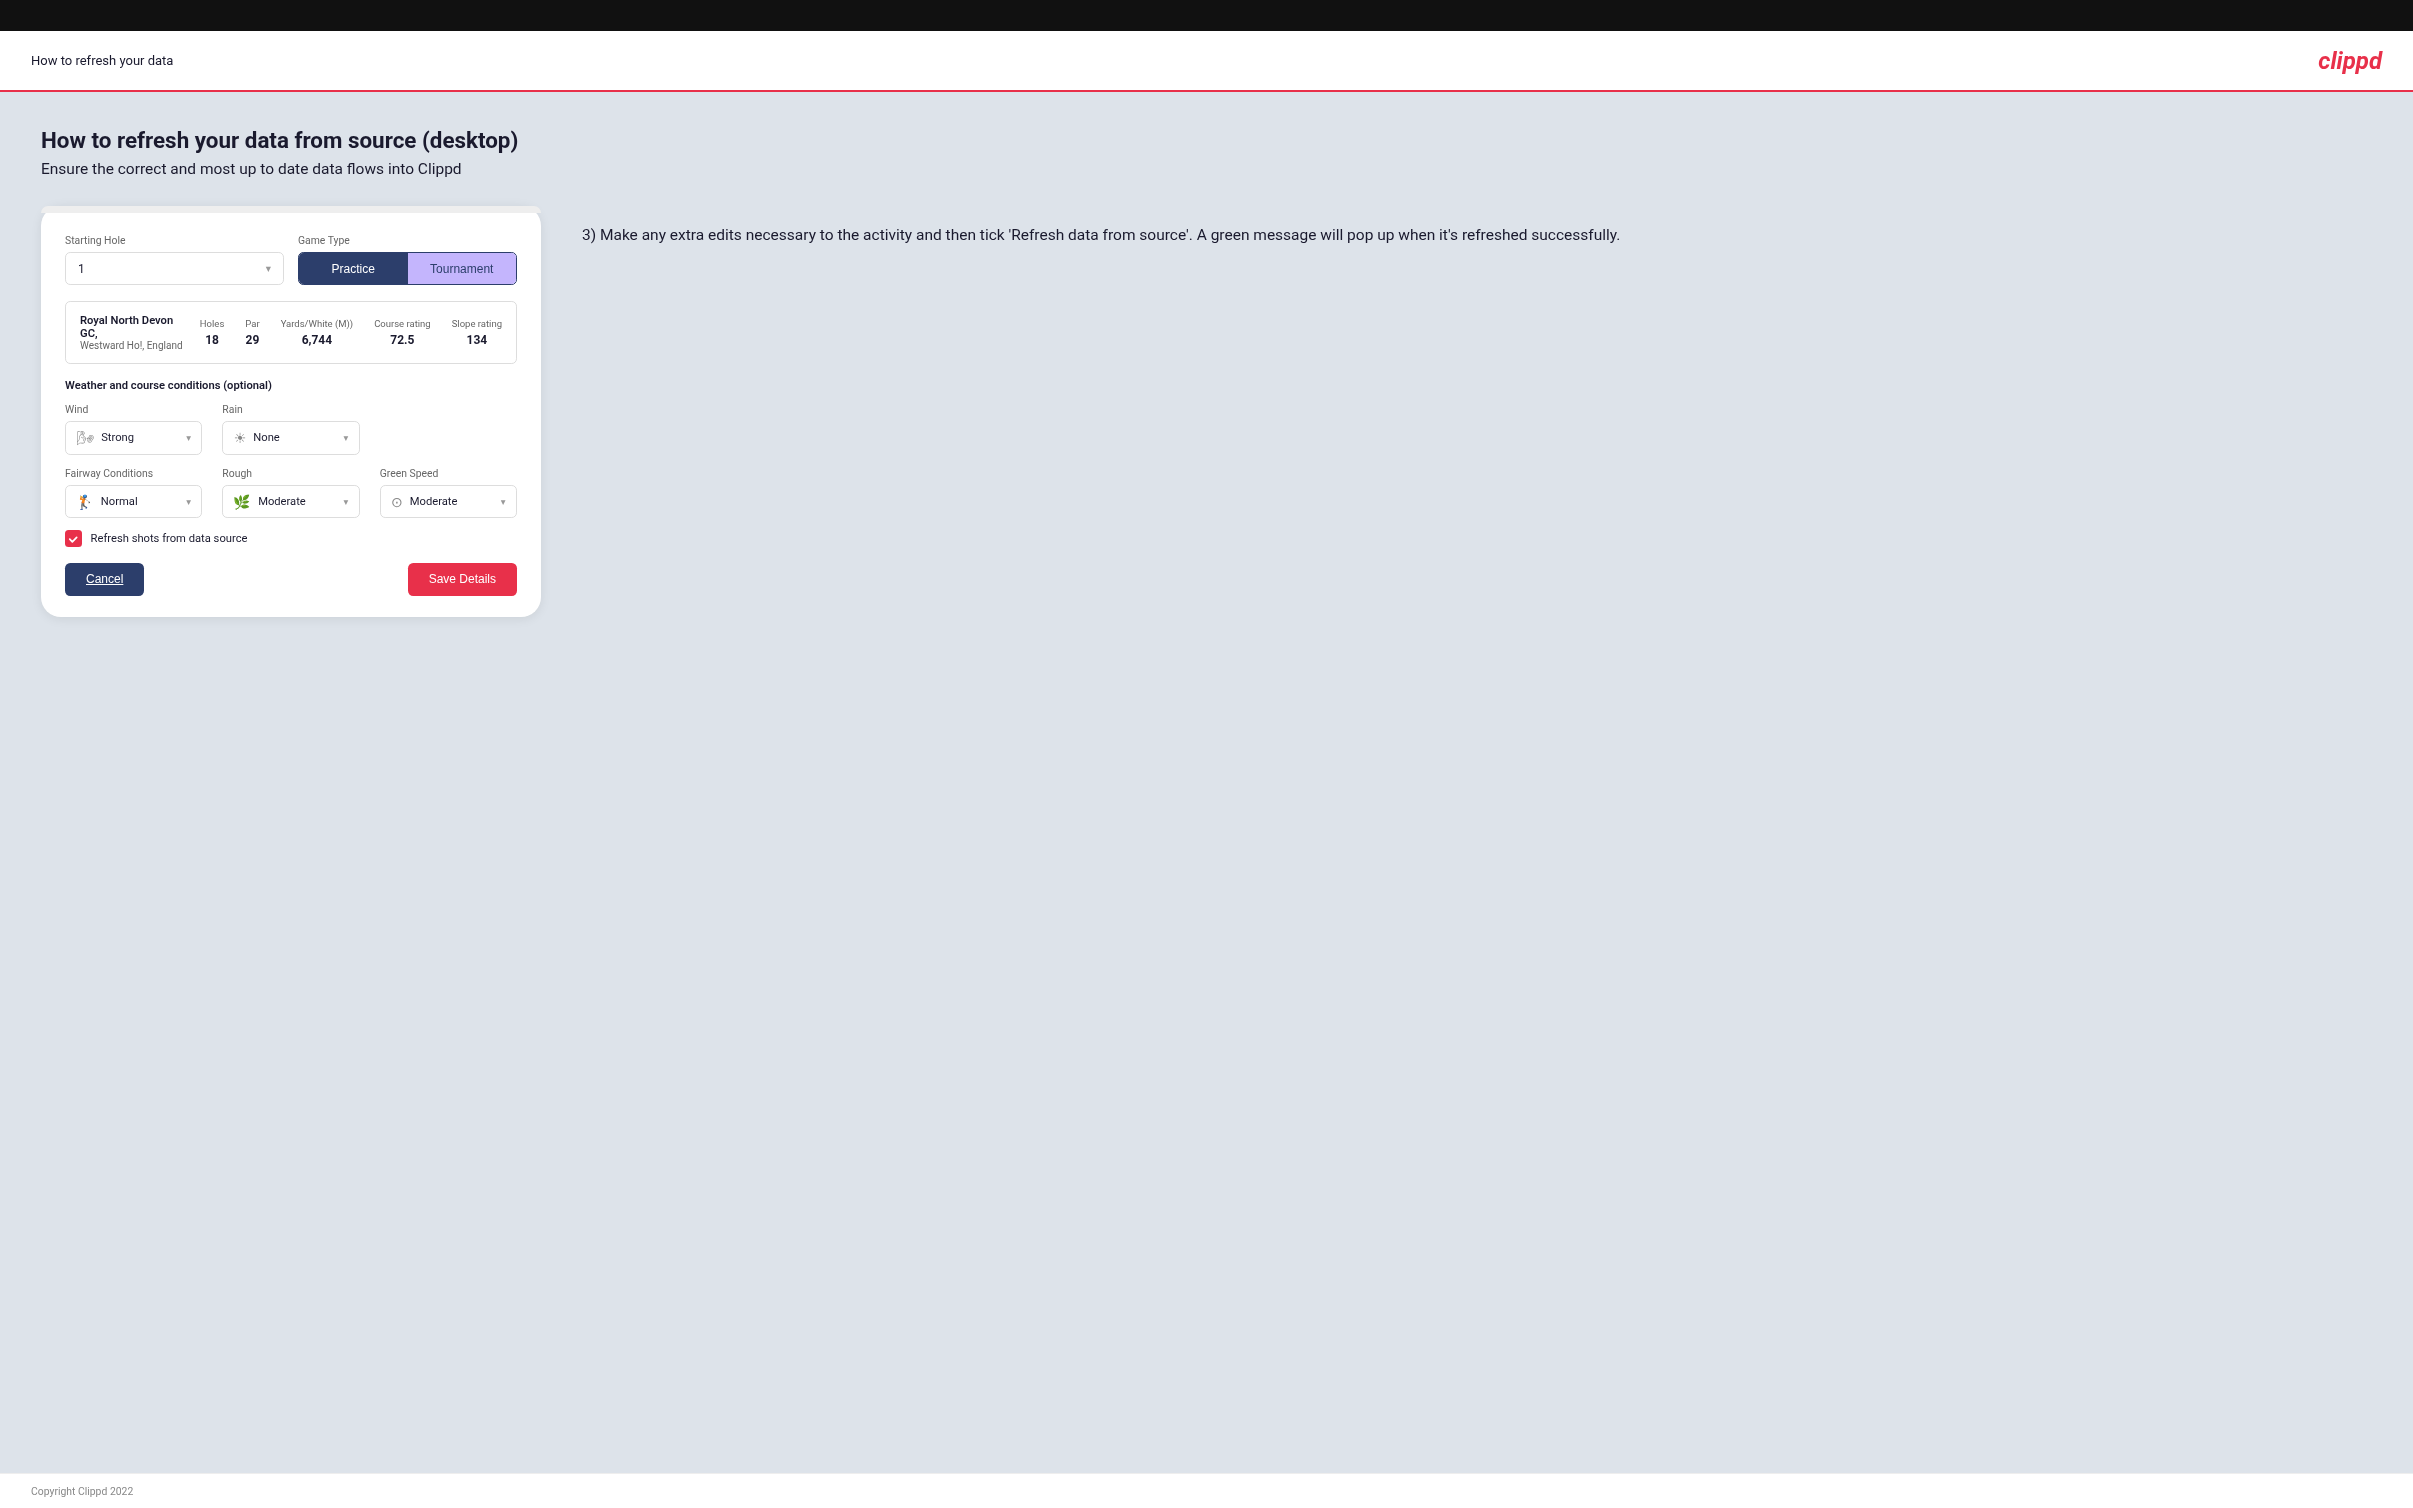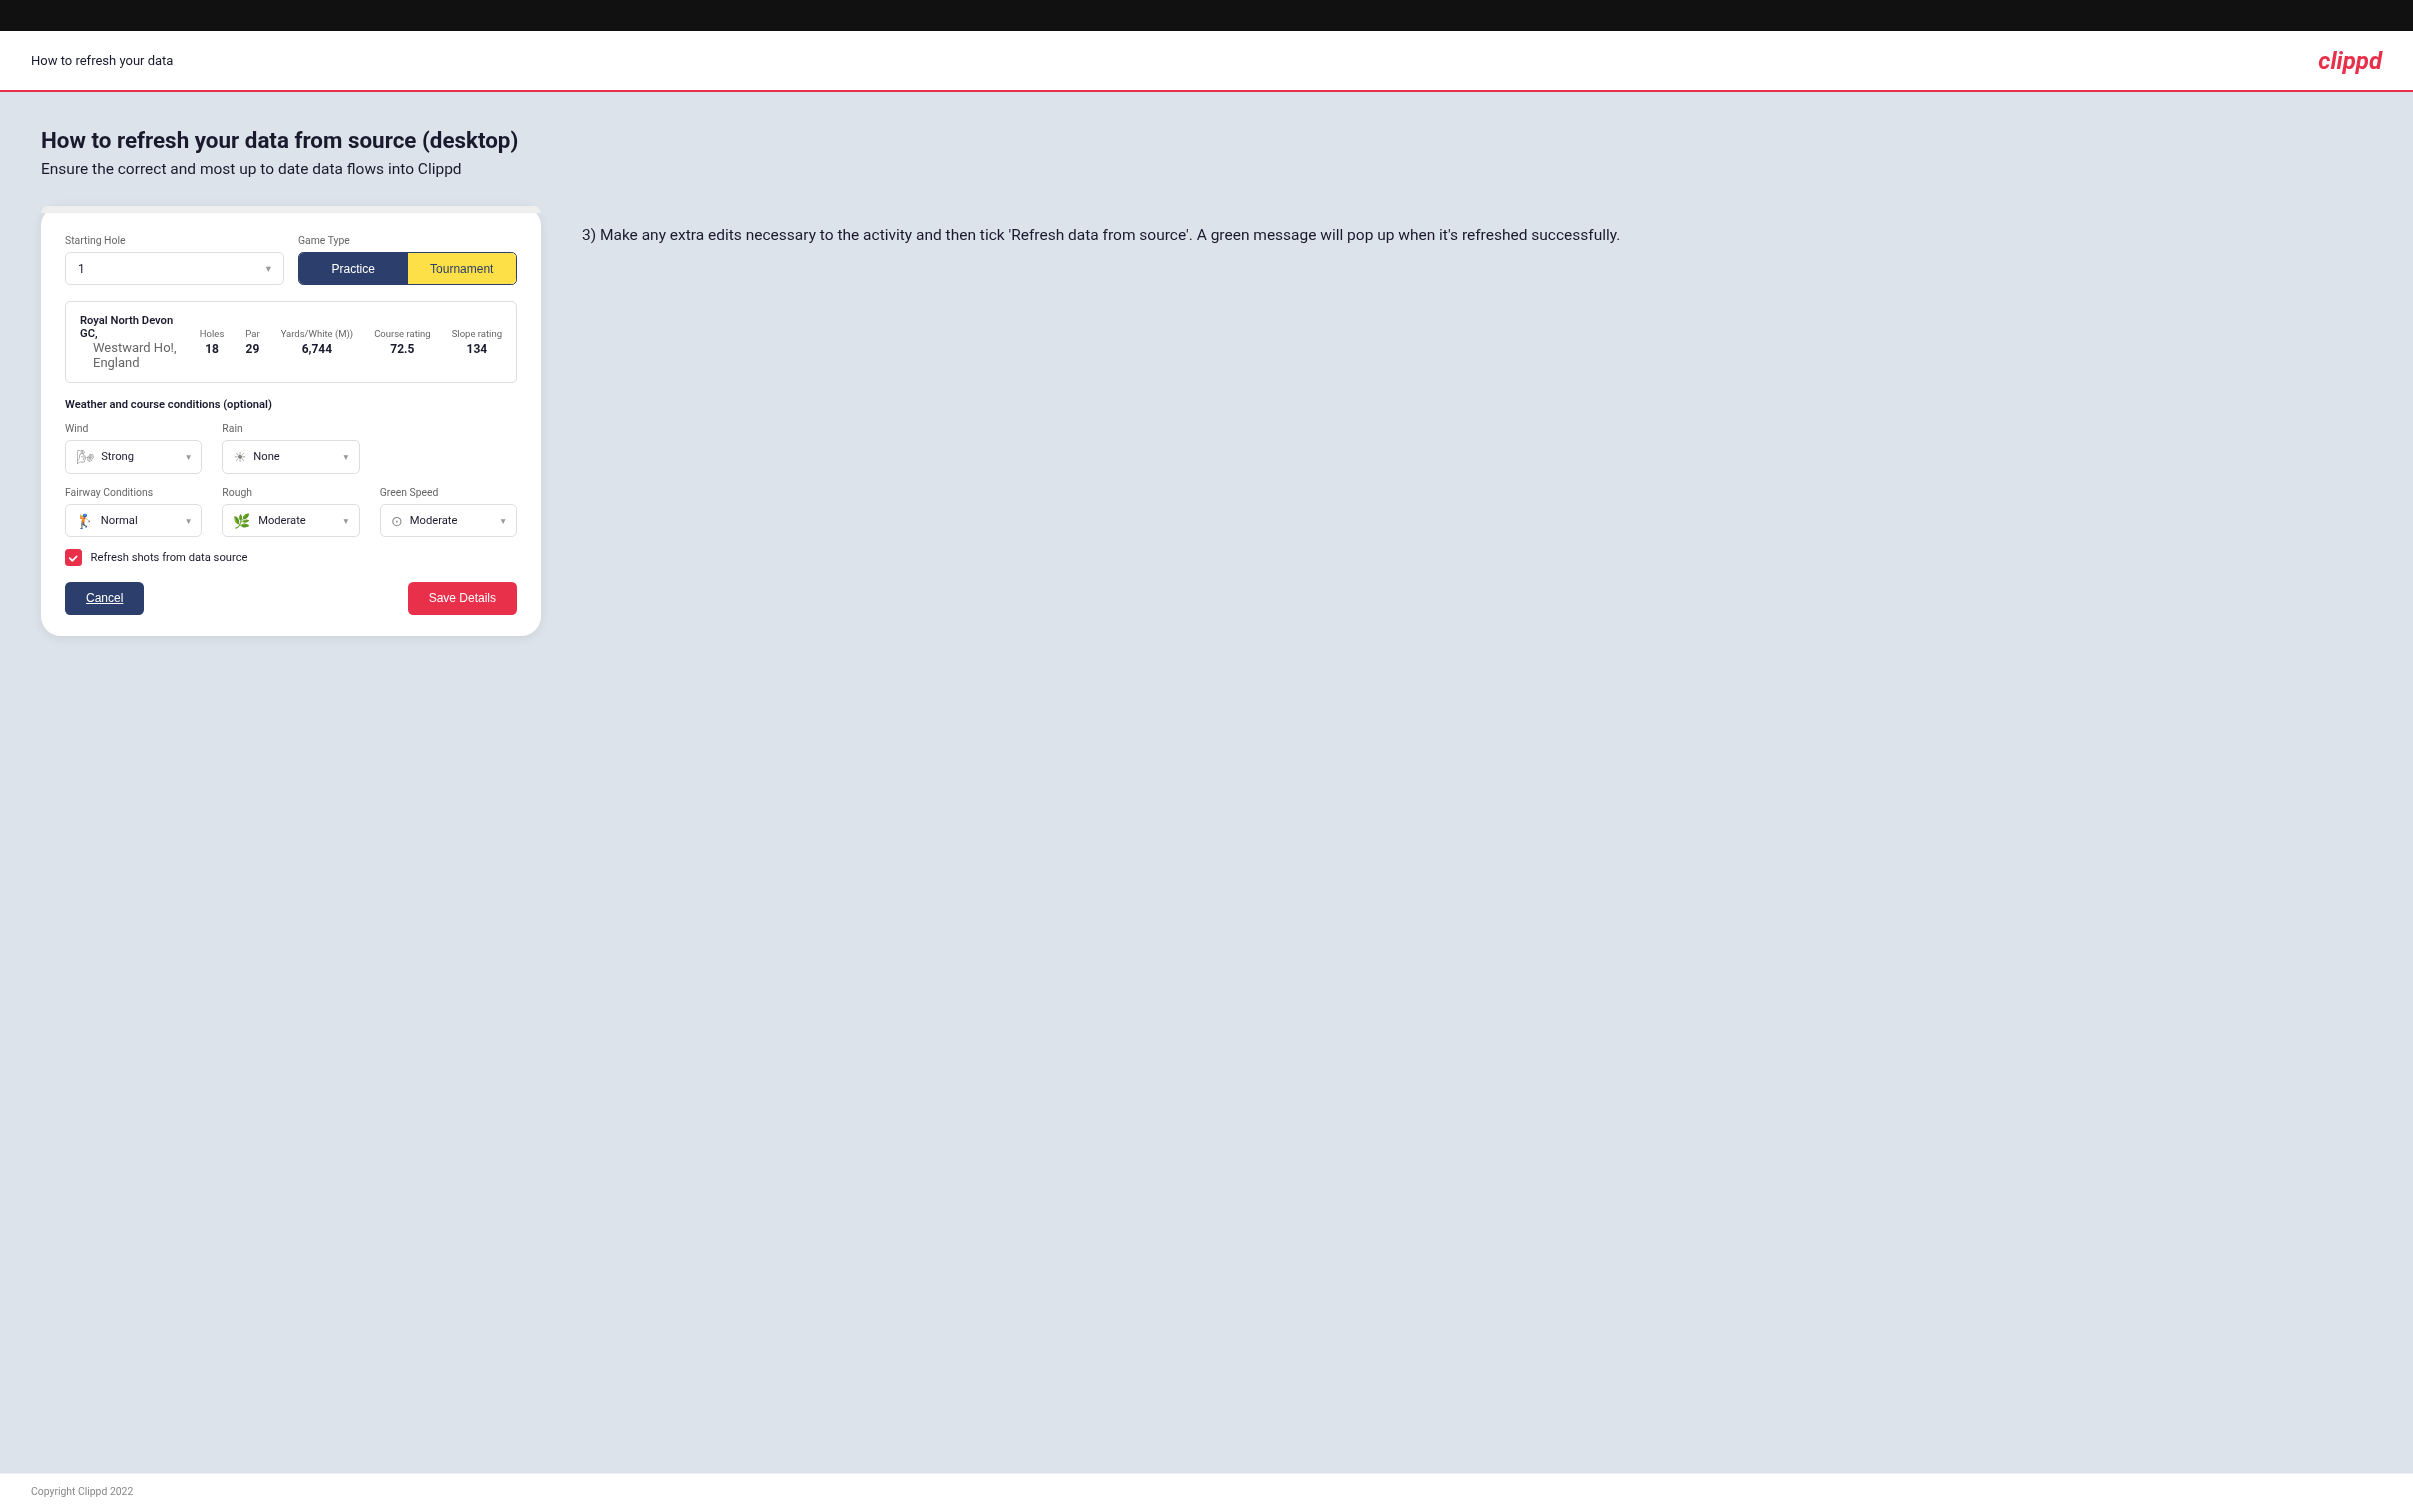--- a/index.html
+++ b/index.html
@@ -118,44 +118,43 @@
       font-weight: 500;
       cursor: pointer;
       border: none;
       outline: none;
     }
     .game-type-btn.active {
       background: #2c3e6b;
       color: #fff;
     }
     .game-type-btn.inactive {
-      background: #fde047;
+      background: #c4b5fd;
       color: #2c3e6b;
     }
     .course-info-box {
       border: 0.9px solid #ddd;
       border-radius: 5.2px;
       padding: 12px 14px;
       margin-bottom: 15.5px;
       display: flex;
       align-items: center;
       gap: 10.4px;
     }
     .course-name-block {
       flex: 1;
     }
     .course-name {
       font-size: 11.2px;
       font-weight: 600;
       color: #1a1a2e;
     }
     .course-location {
-      font-size: 13px;
+      font-size: 10px;
       color: #666;
-      margin-left: 13px;
     }
     .course-stats {
       display: flex;
       gap: 21px;
     }
     .course-stat {
       text-align: center;
     }
     .course-stat-label {
       font-size: 9.5px;

